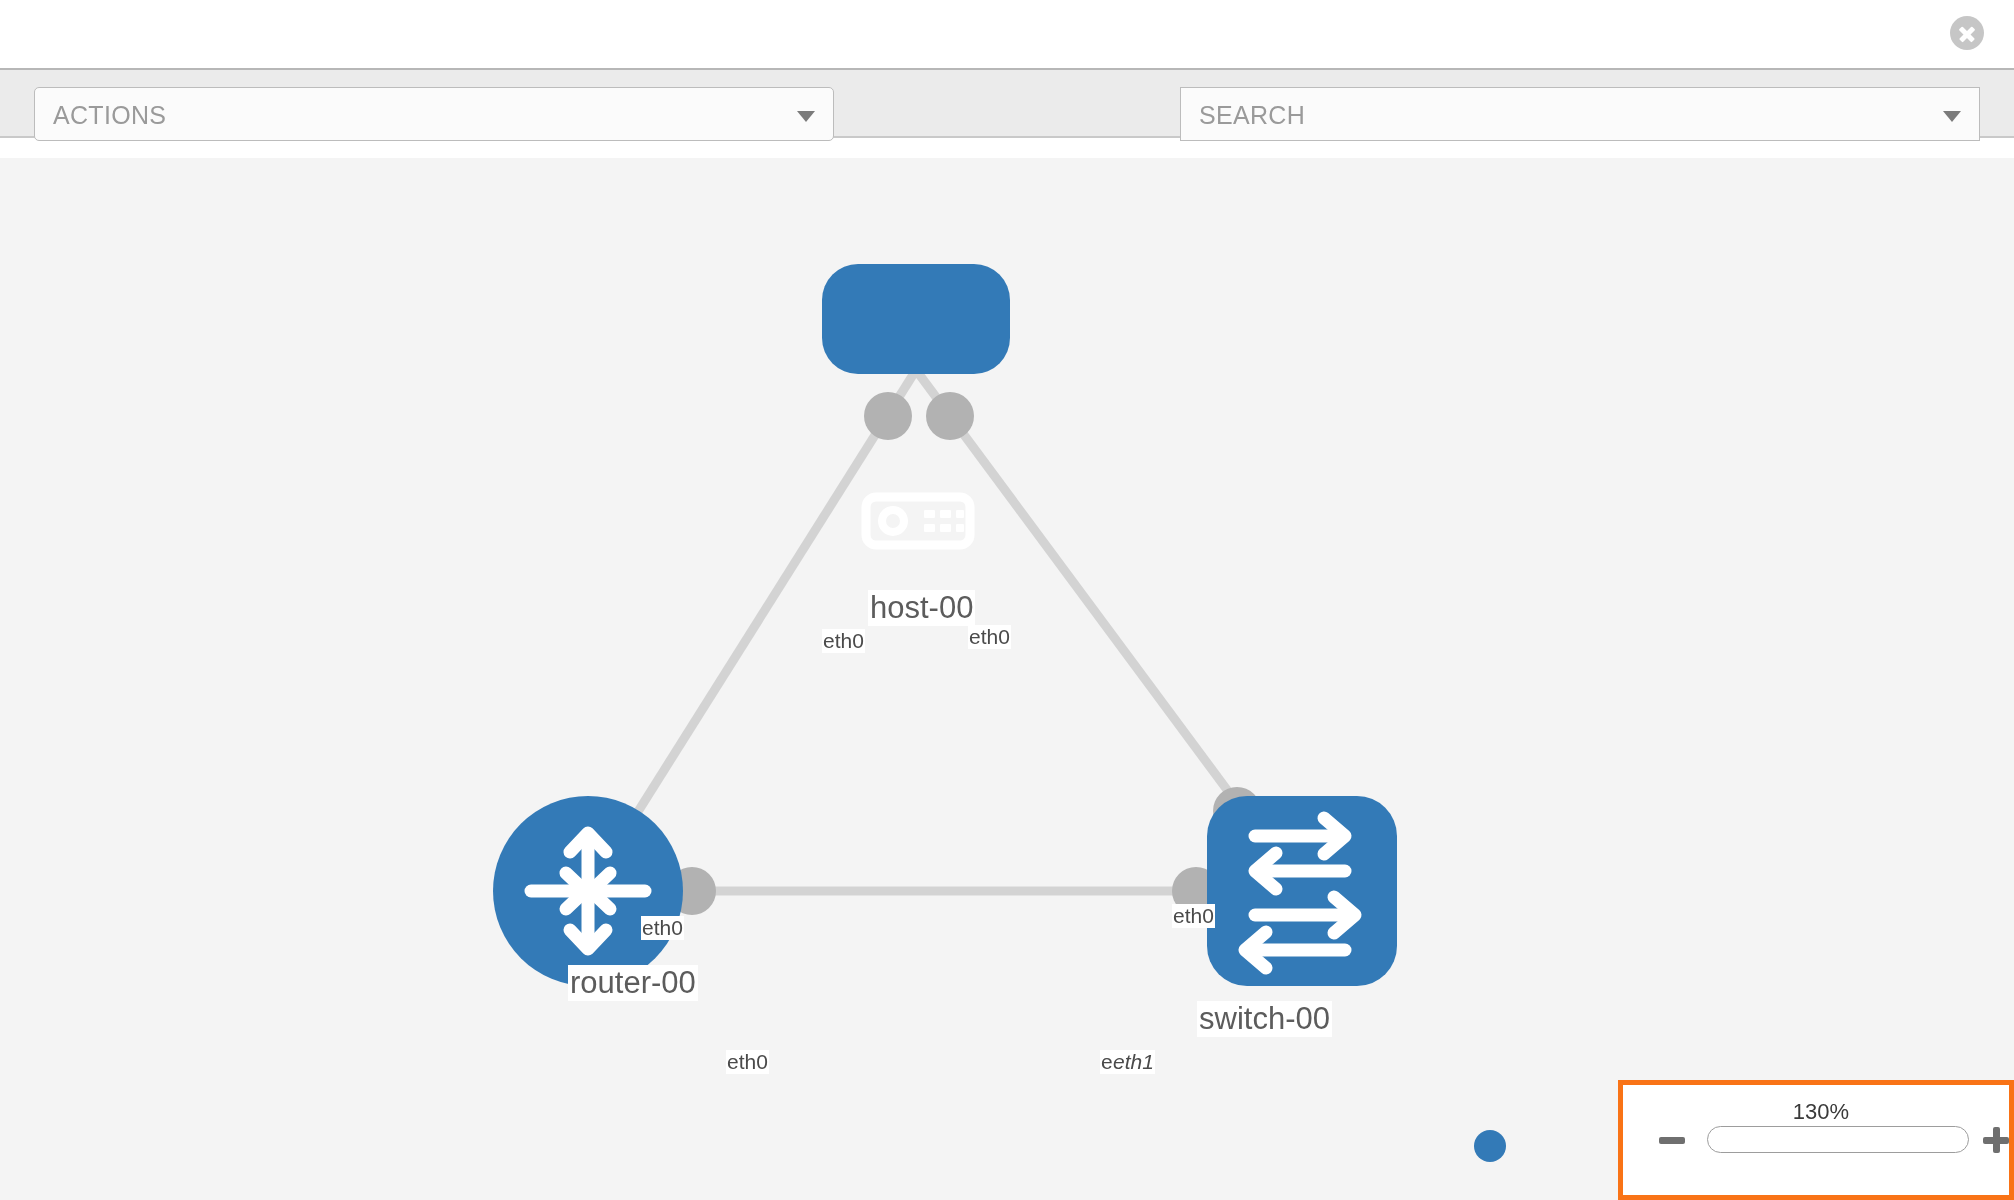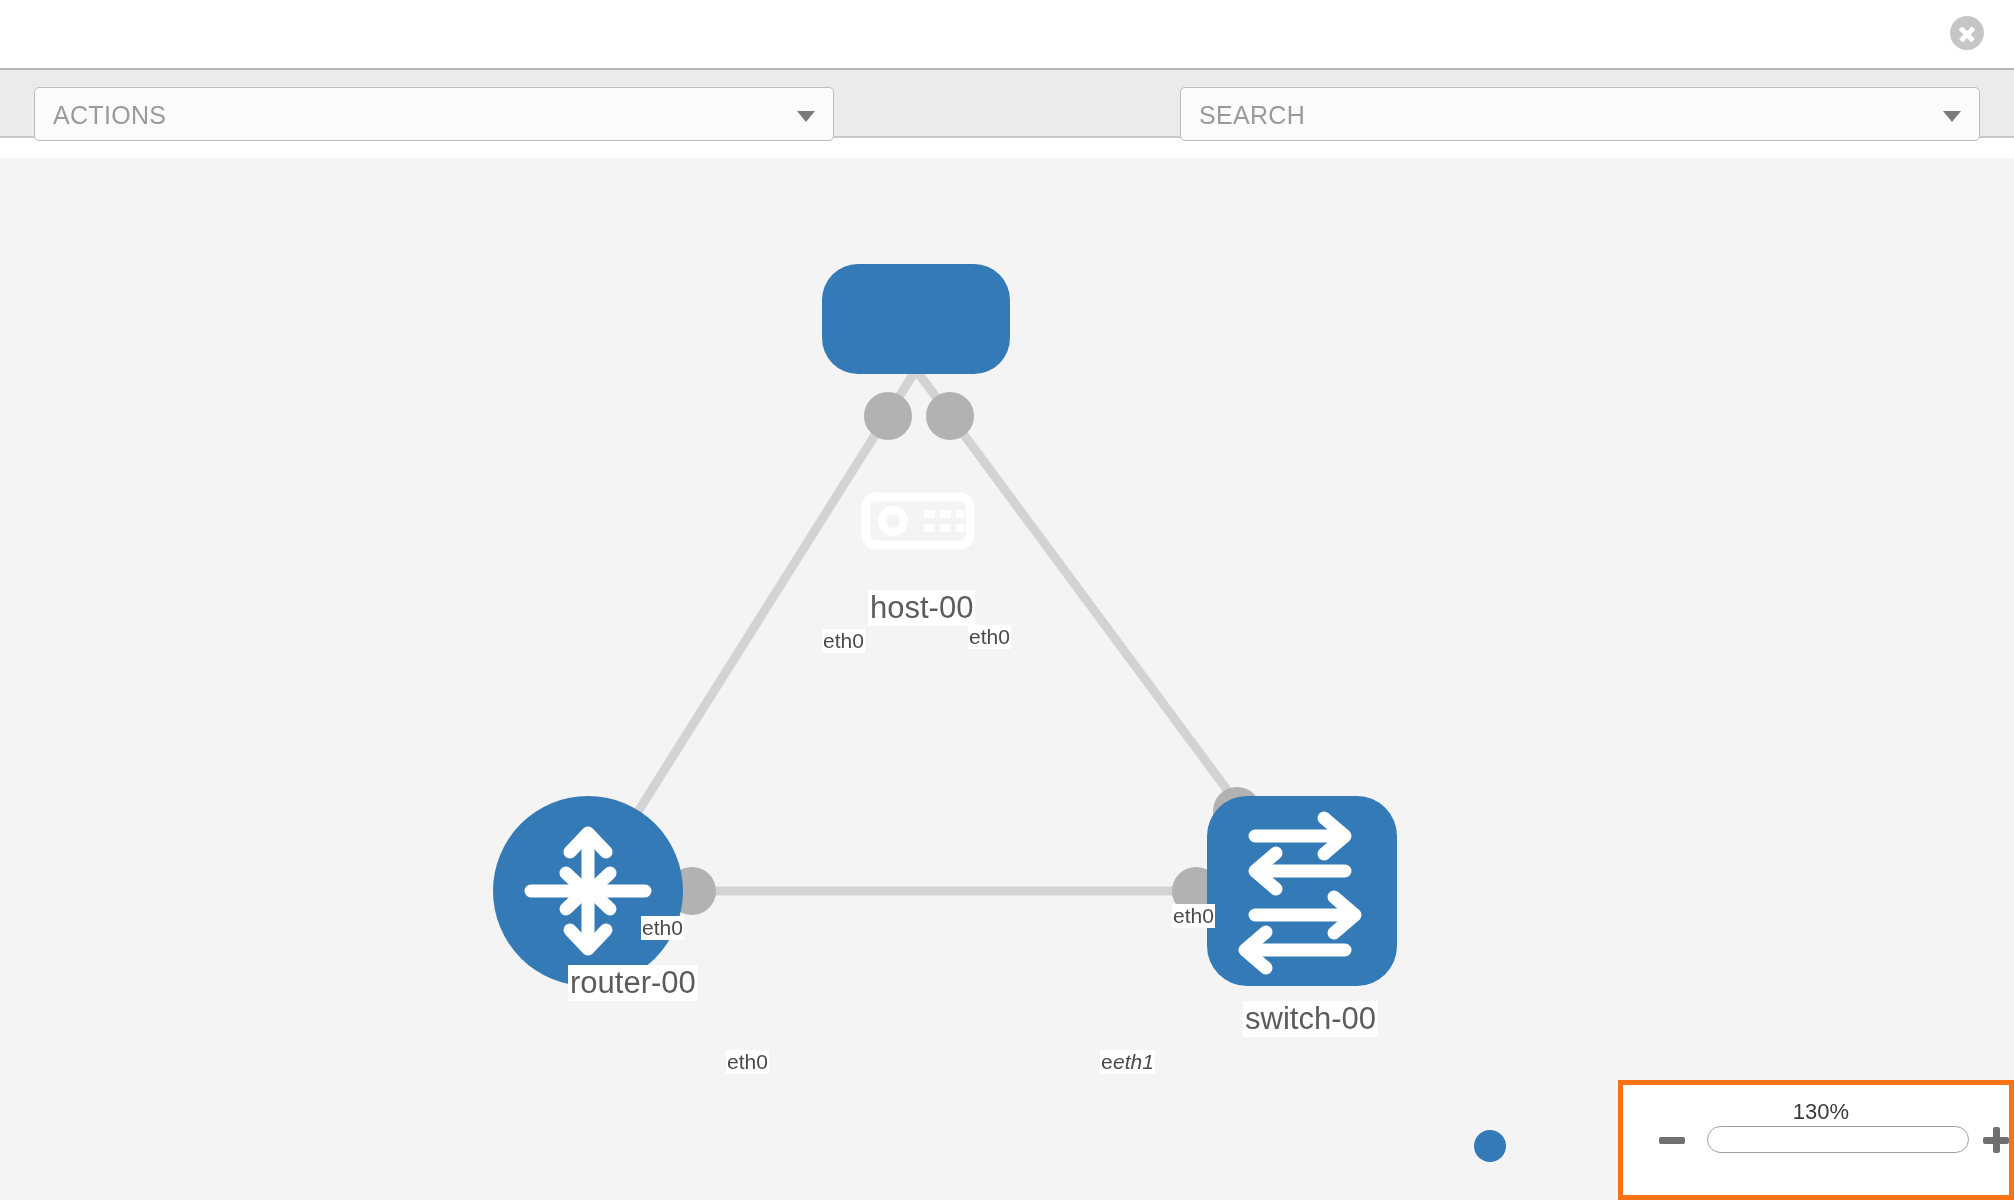--- a/index.html
+++ b/index.html
@@ -93,21 +93,21 @@
   }
   .wrench-btn { left: 1040px; top: 90px; }
   .key-btn    { left: 1108px; top: 90px; }
 
   .search-select {
     position: absolute;
     left: 1180px; top: 17px;
     width: 800px; height: 54px;
     background: #fbfbfb;
     border: 1px solid #bcbcbc;
-    border-radius: 5px;
+    border-radius: 0;
     cursor: text;
   }
   .search-select .label {
     position: absolute;
     left: 18px; top: 13px;
     font-size: 25px;
     color: #9a9a9a;
     letter-spacing: 0.3px;
   }
 
@@ -308,21 +308,21 @@
           <path d="M1334 739 L1355 757 L1334 775"></path>
 
           <path d="M1345 792 L1247 792"></path>
           <path d="M1266 774 L1245 792 L1266 810"></path>
         </g>
       </g>
     </svg>
 
     <div class="node-label" style="left:868px; top:432px;">host-00</div>
     <div class="node-label" style="left:528px; top:807px;margin-left:40px;">router-00</div>
-    <div class="node-label" style="left:1243px; top:843px;text-align:center;">switch-00</div>
+    <div class="node-label" style="left:1197px; top:843px;text-align:center;">switch-00</div>
 
     <div class="edge-label" style="left:822px; top:447px;">eth0</div>
     <div class="edge-label" style="left:641px; top:734px;">eth0</div>
 
     <div class="edge-label" style="left:968px; top:443px;">eth0</div>
     <div class="edge-label" style="left:1172px; top:722px;">eth0</div>
 
     <div class="edge-label" style="left:726px; top:868px;">eth0</div>
     <div class="edge-label" style="left:1100px; top:868px;">eth0</div>
     <div class="edge-label" style="left:1112px; top:868px;font-style:italic;">eth1</div>

